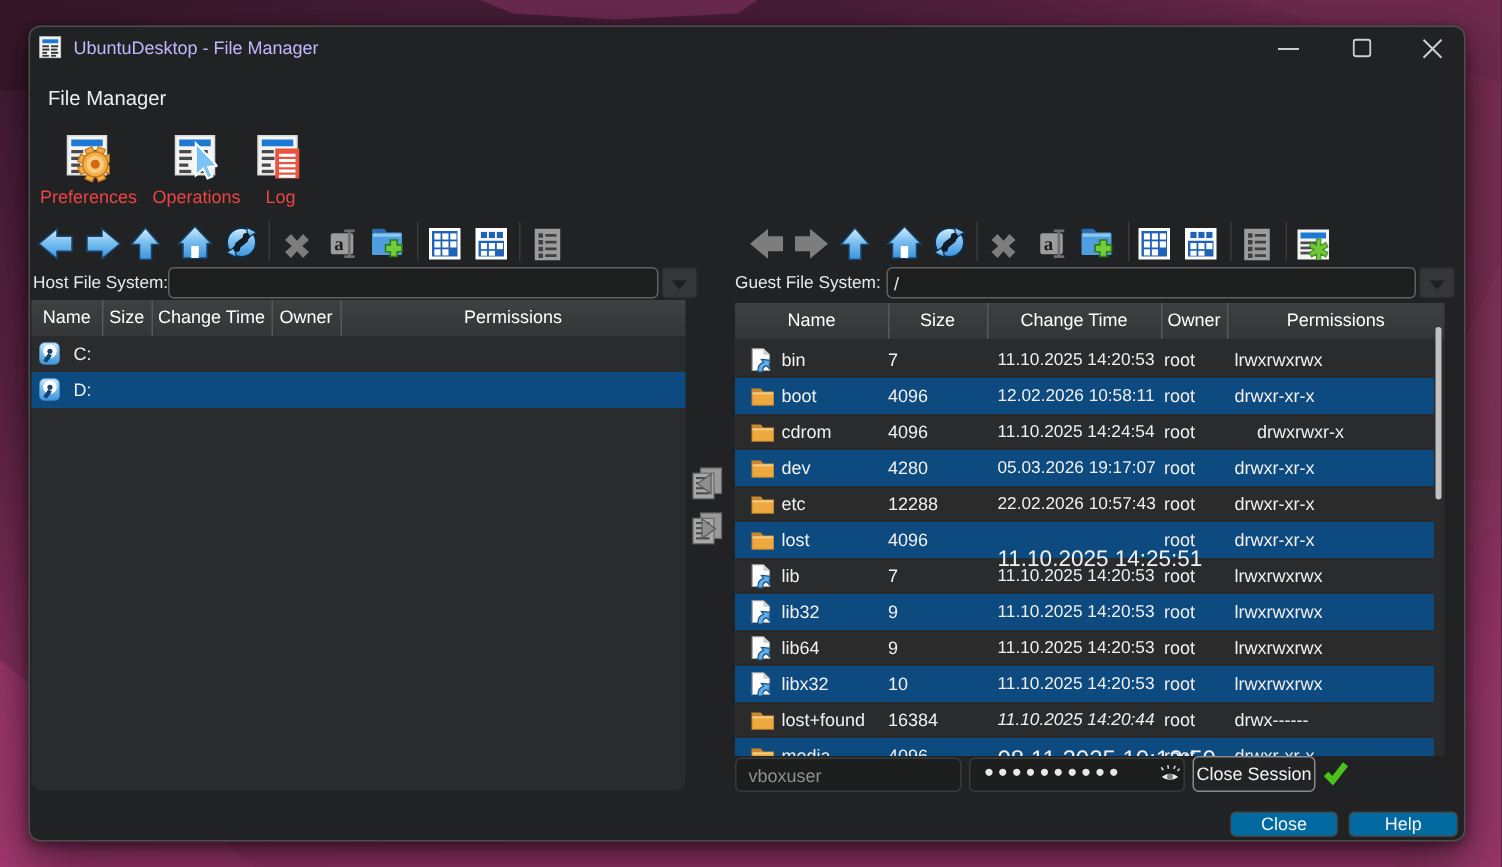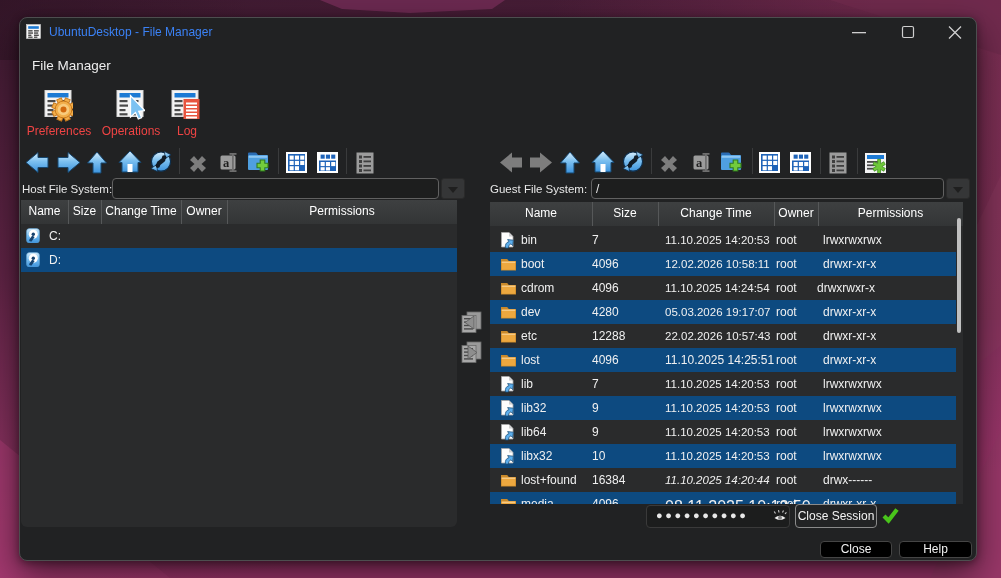--- a/index.html
+++ b/index.html
@@ -5,37 +5,37 @@
   * { margin:0; padding:0; box-sizing:border-box; }
   html,body { width:1001px; height:578px; overflow:hidden; }
   body { font-family:"Liberation Sans", sans-serif; position:relative; background:#5a2244; }
   .abs { position:absolute; }
   #wall { position:absolute; left:0; top:0; }
   .win {
     position:absolute; left:19px; top:17px; width:958px; height:544px;
     background:#212223; border:1px solid #4d4e4f; border-radius:8px;
     box-shadow:0 14px 34px rgba(0,0,0,0.55), 0 2px 8px rgba(0,0,0,0.4);
   }
-  .titlebar { position:absolute; left:0; top:0; width:100%; height:28px; color:#3b82f6; }
+  .titlebar { position:absolute; left:0; top:0; width:100%; height:28px; color:#c4b5fd; }
   .titletext { position:absolute; left:29px; top:7px; font-size:12px; }
   .winbtn { position:absolute; top:0; width:46px; height:28px; color:#cfcfcf; }
   .menu { position:absolute; left:12px; top:40px; font-size:13.5px; color:#ededed; }
   .tlabel { position:absolute; font-size:12px; color:#ef4444; text-align:center; }
   .fslabel { position:absolute; font-size:11.5px; color:#e8e8e8; }
   .fsinput { position:absolute; height:21px; background:#1d1e1e; border:1px solid #616161; border-radius:4px; }
   .fsbtn { position:absolute; width:24px; height:21px; background:#353637; border:1px solid #2a2a2a; border-radius:3px; }
   .pane { position:absolute; background:#2a2b2c; }
   .thead { position:absolute; background:linear-gradient(#3e4041,#333536); color:#ffffff; font-size:12px; }
   .thead .col { position:absolute; top:0; height:100%; border-left:1px solid #565859; }
   .hcell { position:absolute; top:4px; width:100%; text-align:center; }
   .row { position:absolute; left:0; width:100%; height:24px; color:#f0f0f0; font-size:12px; }
   .row.blue { background:#0d4a80; }
   .cell { position:absolute; top:5px; white-space:nowrap; }
   .sep { position:absolute; width:1px; height:26px; background:#3a3b3c; }
-  .btn { position:absolute; height:17px; background:#000000; border:1px solid #454545; border-radius:4px;
+  .btn { position:absolute; height:17px; background:#0369a1; border:1px solid #454545; border-radius:4px;
          color:#f2f2f2; font-size:12px; text-align:center; line-height:15px; white-space:nowrap; }
   svg { position:absolute; display:block; }
 </style>
 </head>
 <body>
 <svg id="wall" width="1001" height="578" viewBox="0 0 1001 578">
   <defs>
     <linearGradient id="wg1" x1="0" y1="0" x2="0.22" y2="1">
       <stop offset="0" stop-color="#3d1a30"></stop>
       <stop offset="0.45" stop-color="#5e2344"></stop>
@@ -514,21 +514,21 @@
       <div class="row " style="top:48px;">
       <svg style="left:10px; top:4px;" width="17" height="17" viewBox="0 0 17 17">
           <path d="M1 3 L7.2 3 L8.8 5 L16 5 L16 14.5 L1 14.5 Z" fill="#c9892a"></path>
     <rect x="1.7" y="5.6" width="13.6" height="8.2" fill="#eda83f"></rect>
     <rect x="1.7" y="5.6" width="13.6" height="1.3" fill="#f7cd8a"></rect>
         </svg>
       <div class="cell" style="left:31px;text-align:right;">cdrom</div>
       <div class="cell" style="left:102px;">4096</div>
       <div class="cell" style="left:175px; font-size:11.5px; top:5.5px;">11.10.2025 14:24:54</div>
       <div class="cell" style="left:286px;">root</div>
-      <div class="cell" style="left:327px;">drwxrwxr-x</div>
+      <div class="cell" style="left:348px;">drwxrwxr-x</div>
     </div>
       <div class="row blue" style="top:72px;">
       <svg style="left:10px; top:4px;" width="17" height="17" viewBox="0 0 17 17">
           <path d="M1 3 L7.2 3 L8.8 5 L16 5 L16 14.5 L1 14.5 Z" fill="#c9892a"></path>
     <rect x="1.7" y="5.6" width="13.6" height="8.2" fill="#eda83f"></rect>
     <rect x="1.7" y="5.6" width="13.6" height="1.3" fill="#f7cd8a"></rect>
         </svg>
       <div class="cell" style="left:31px;">dev</div>
       <div class="cell" style="left:102px;">4280</div>
       <div class="cell" style="left:175px; font-size:11.5px; top:5.5px;">05.03.2026 19:17:07</div>
@@ -548,21 +548,21 @@
       <div class="cell" style="left:333px;">drwxr-xr-x</div>
     </div>
       <div class="row blue" style="top:120px;">
       <svg style="left:10px; top:4px;" width="17" height="17" viewBox="0 0 17 17">
           <path d="M1 3 L7.2 3 L8.8 5 L16 5 L16 14.5 L1 14.5 Z" fill="#c9892a"></path>
     <rect x="1.7" y="5.6" width="13.6" height="8.2" fill="#eda83f"></rect>
     <rect x="1.7" y="5.6" width="13.6" height="1.3" fill="#f7cd8a"></rect>
         </svg>
       <div class="cell" style="left:31px;">lost</div>
       <div class="cell" style="left:102px;">4096</div>
-      <div class="cell" style="left:175px; font-size:12px; top:5px;">11.10.2025 14:25:51</div>
+      <div class="cell" style="left:175px; font-size:15px; top:16px;">11.10.2025 14:25:51</div>
       <div class="cell" style="left:286px;">root</div>
       <div class="cell" style="left:333px;">drwxr-xr-x</div>
     </div>
       <div class="row " style="top:144px;">
       <svg style="left:10px; top:4px;" width="17" height="17" viewBox="0 0 17 17">
           <path d="M1.5 0.5 L9 0.5 L13 4.5 L13 15 L1.5 15 Z" fill="#fdfdfd" stroke="#a8a8a8" stroke-width="0.8"></path>
     <path d="M9 0.5 L13 4.5 L9 4.5 Z" fill="#d0d0d0"></path>
     <path d="M5.4 16 Q4.8 10.8 9 9.6 L7.6 7.6 L13.4 8.2 L12.6 13.6 L11 11.8 Q8.2 12.6 8.4 16 Z" fill="#5caeec" stroke="#1c4f7a" stroke-width="0.8"></path>
         </svg>
       <div class="cell" style="left:31px;">lib</div>
@@ -628,20 +628,21 @@
       <div class="cell" style="left:31px;">media</div>
       <div class="cell" style="left:102px;">4096</div>
       <div class="cell" style="left:175px; font-size:16px; top:5.5px;">08.11.2025 10:12:50</div>
       <div class="cell" style="left:286px;">root</div>
       <div class="cell" style="left:333px;">drwxr-xr-x</div>
     </div>
     </div>
 
   <div class="abs" style="left:937px; top:200px; width:4px; height:115px; background:#c0c0c0; border-radius:2px;"></div>
 
+  <div class="fsinput" style="left:470px; top:487px; width:151px; height:23px; border:1px solid #3a3a3a; background:#1c1d1d; color:#909090; font-size:12px; padding:4px 0 0 8px;">vboxuser</div>
   <div class="fsinput" style="left:626px; top:487px; width:144px; height:23px; border:1px solid #3a3a3a; background:#1c1d1d;"></div>
   <div class="abs" style="left:636px; top:491px; color:#e8e8e8; font-size:11px; letter-spacing:2.6px;">●●●●●●●●●●</div>
   <svg style="left:753px; top:491px;" width="14" height="14" viewBox="0 0 14 14">
     <path d="M2.5 4.5 L1.2 2.5 M6 3.5 L5.5 1.2 M9.5 3.6 L10.5 1.5 M12 5 L13.4 3.4" stroke="#cfcfcf" stroke-width="1.1"></path>
     <path d="M1.5 9 Q7 4.5 12.5 9 Q7 13 1.5 9 Z" fill="#f0f0f0"></path>
     <circle cx="7" cy="8.8" r="2" fill="#808080"></circle>
   </svg>
   <div class="btn" style="left:775px; top:486px; width:82px; height:24px; line-height:22px; border-color:#8a8a8a; background:#222324;">Close Session</div>
   <svg style="left:861px; top:488px;" width="19" height="19" viewBox="0 0 19 19">
     <path d="M3 10 L7.5 14.5 L16 3.5" fill="none" stroke="#49c41b" stroke-width="4.2"></path>

